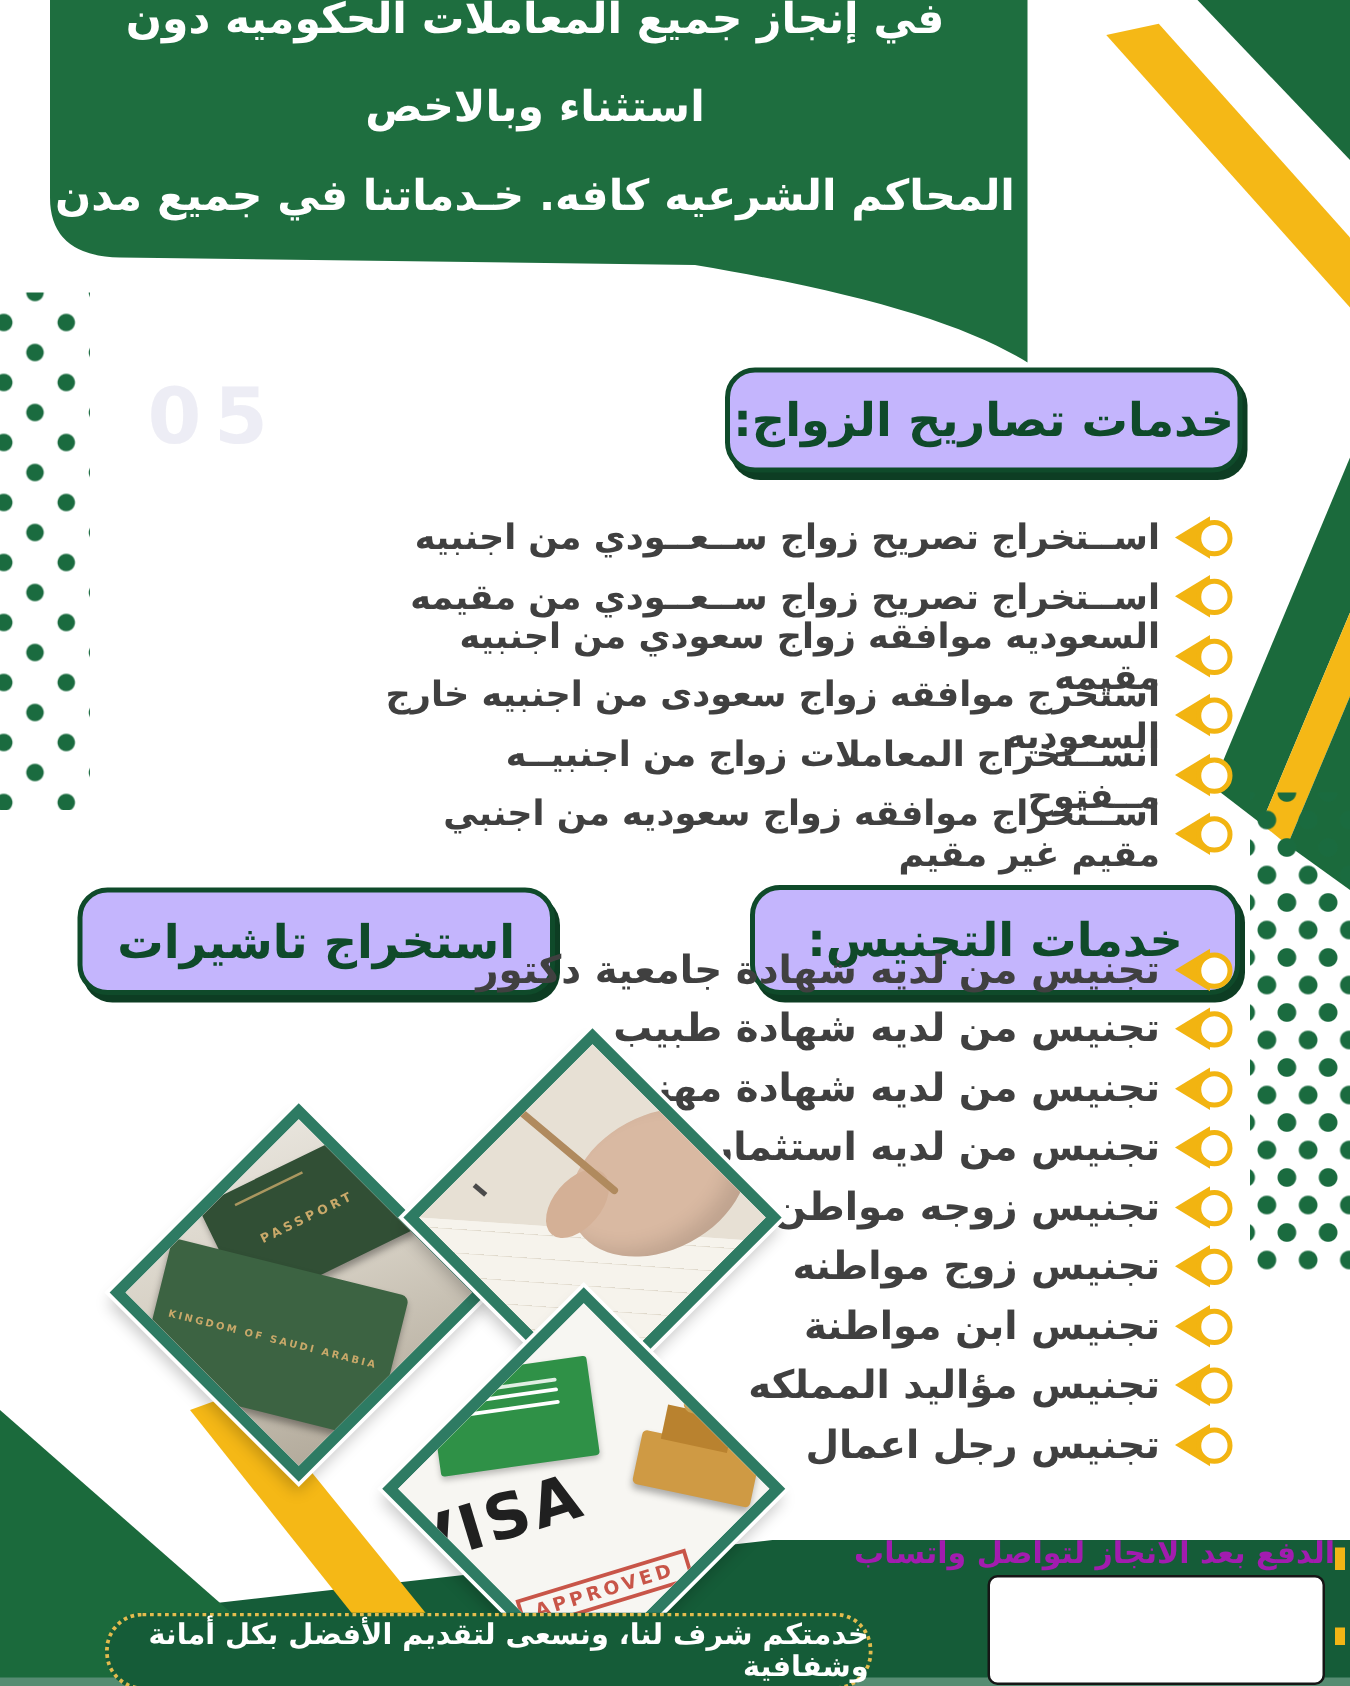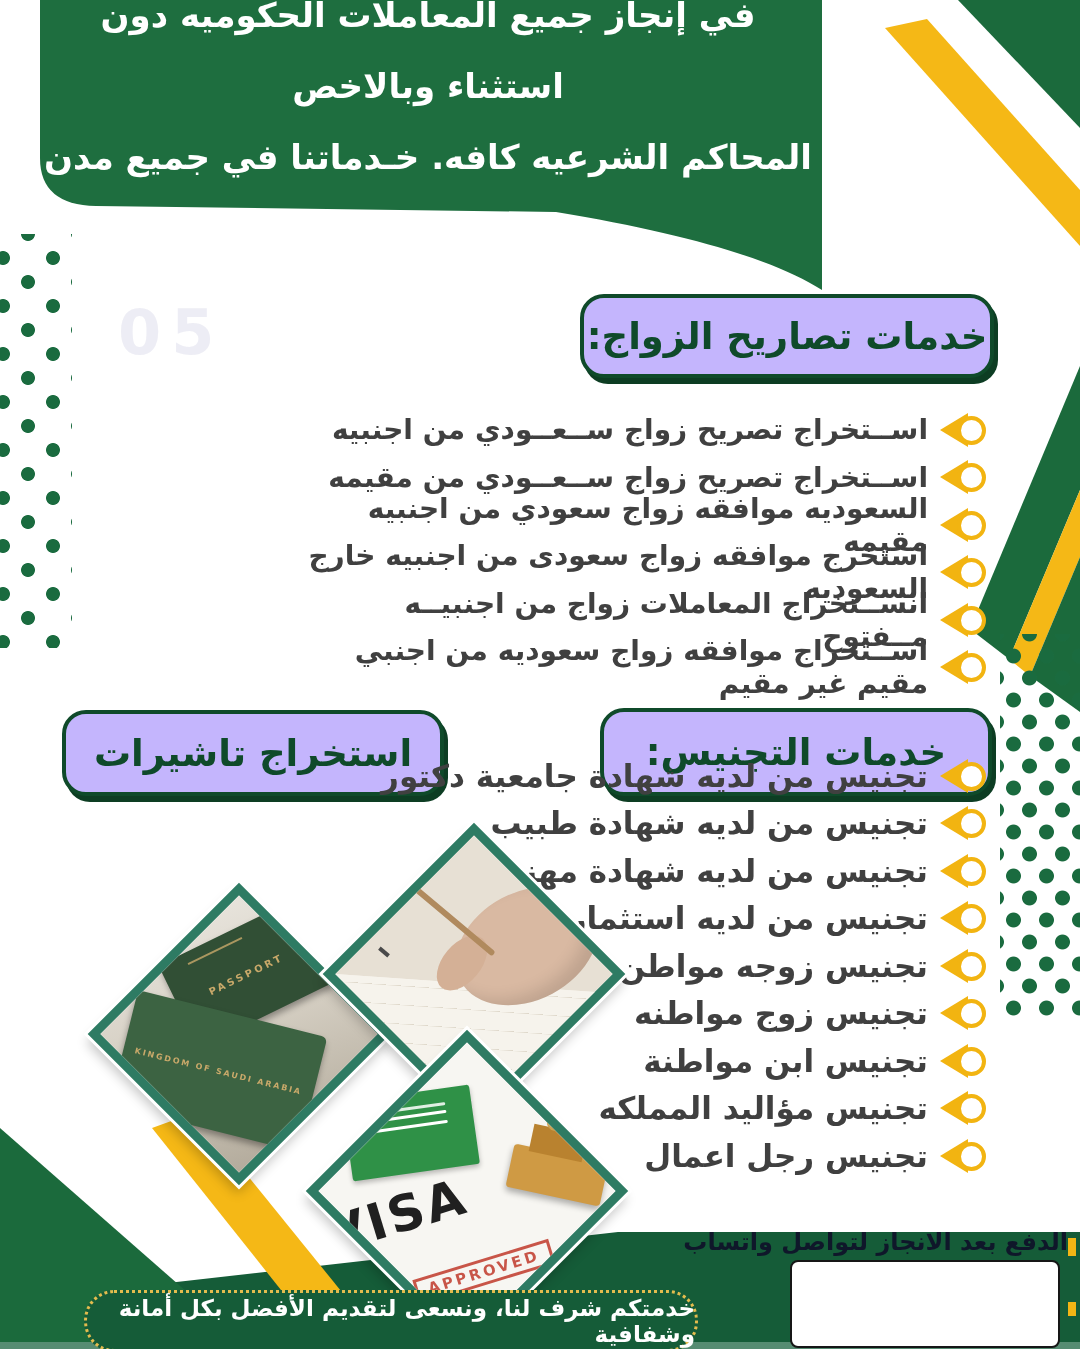--- a/index.html
+++ b/index.html
@@ -96,21 +96,21 @@
   .stamp-base{position:absolute;left:192px;top:112px;width:96px;height:44px;background:#cf9a44;
     border-radius:4px;transform:rotate(12deg);box-shadow:0 4px 6px rgba(0,0,0,.3);}
   .stamp-mid{position:absolute;left:214px;top:88px;width:54px;height:28px;background:#b9822f;
     transform:rotate(12deg);}
   .stamp-handle{position:absolute;left:232px;top:44px;width:18px;height:46px;background:#caa052;
     border-radius:8px;transform:rotate(8deg);}
   .stamp-knob{position:absolute;left:224px;top:16px;width:32px;height:32px;background:#c08b33;
     border-radius:50%;}
 
   
-  .payment-note{left:638px;top:1228px;width:430px;color:#0f172a;font-weight:bold;
+  .payment-note{left:638px;top:1228px;width:430px;color:#a21caf;font-weight:bold;
     font-size:24px;text-align:right;direction:rtl;}
   .capsule{left:84px;top:1290px;width:608px;height:56px;border:3px dotted #e3bc4e;
     border-radius:30px;background:#155c38;color:#ffffff;font-weight:bold;font-size:23px;
     display:flex;align-items:center;justify-content:center;direction:rtl;}
   .blank-box{left:790px;top:1260px;width:266px;height:84px;background:#ffffff;
     border:2px solid #161616;border-radius:8px;}
 </style>
 </head>
 <body>
 

